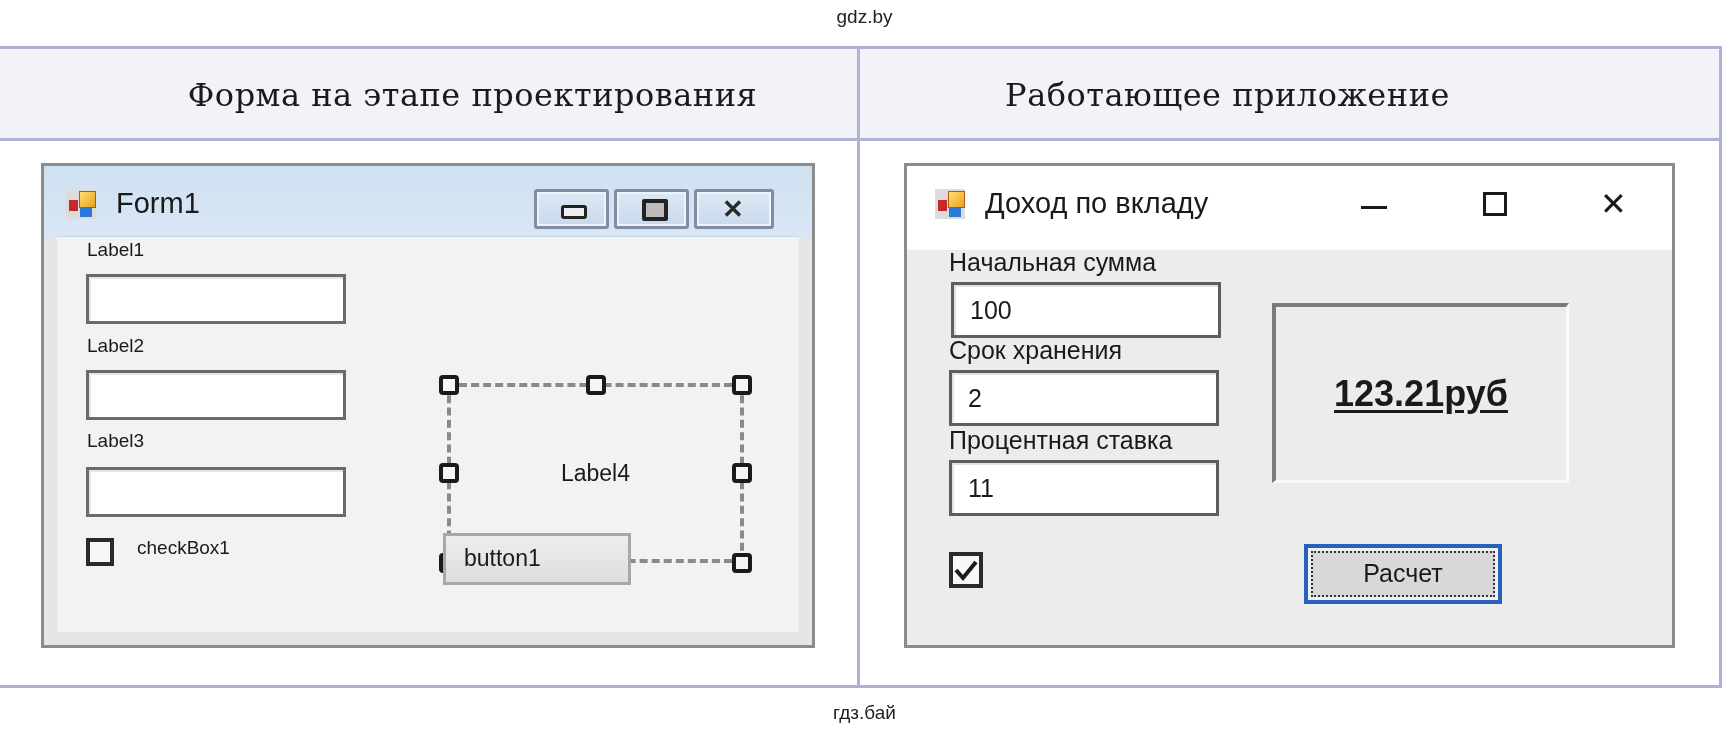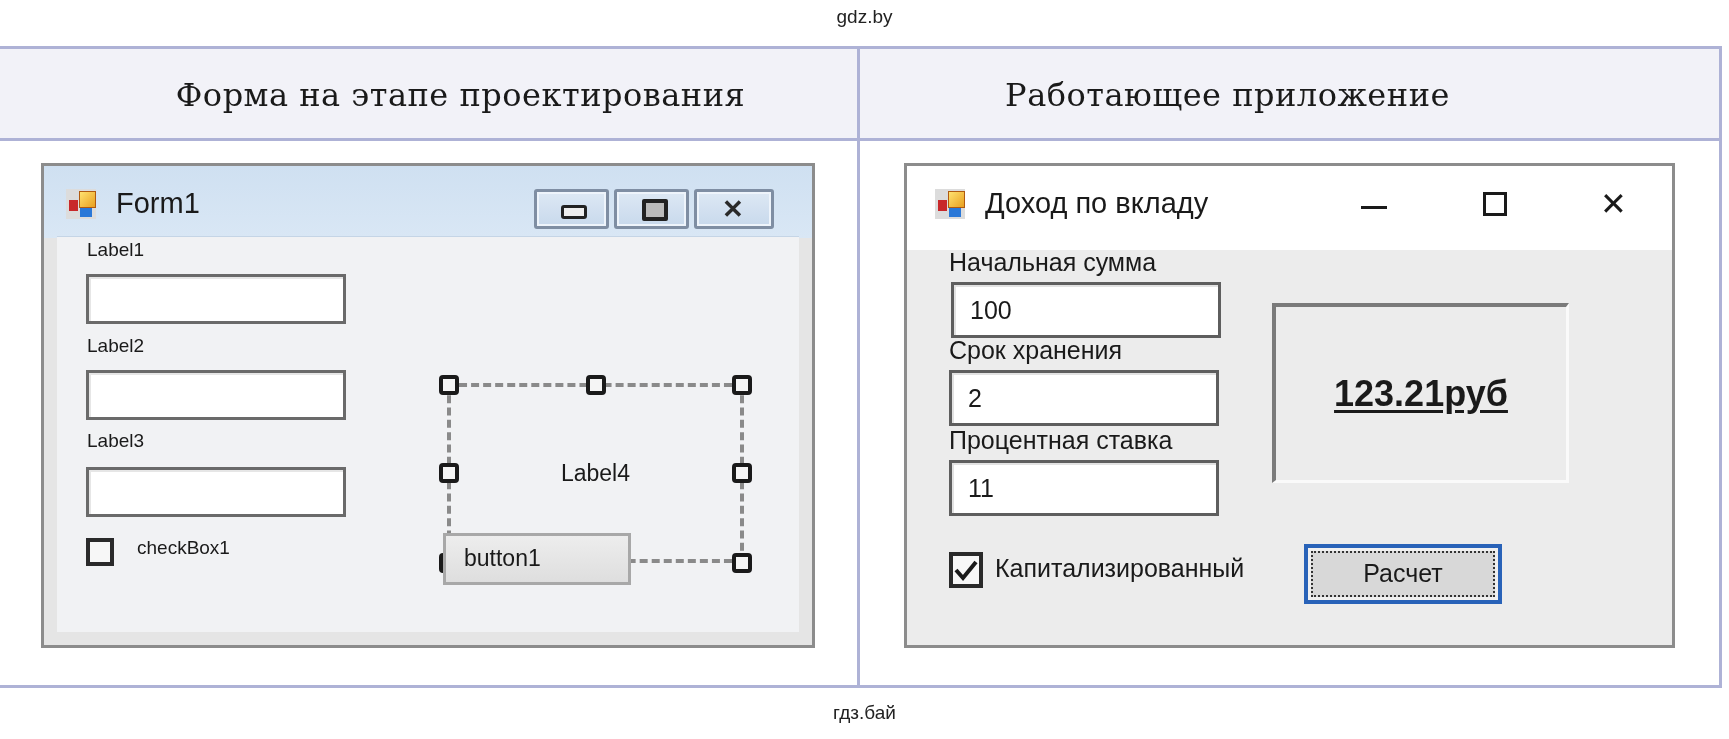--- a/index.html
+++ b/index.html
@@ -65,21 +65,21 @@
 <div class="wm-top">gdz.by</div>
 
 <div class="tbl"></div>
 <div class="hdr-bg"></div>
 <div class="hline" style="top:46px; width:1722px;"></div>
 <div class="hline" style="top:138px; width:1722px;"></div>
 <div class="hline" style="top:685px; width:1722px;"></div>
 <div class="vline" style="left:857px; top:46px; height:642px;"></div>
 <div class="vline" style="left:1719px; top:46px; height:642px;"></div>
 
-<div class="hdr-cell" style="left:0; width:865px;padding-left:28px;">Форма на этапе проектирования</div>
+<div class="hdr-cell" style="left:12px; width:865px;padding-left:28px;">Форма на этапе проектирования</div>
 <div class="hdr-cell" style="left:860px; width:735px;">Работающее приложение</div>
 
 <div class="win dwin">
   <div class="titlebar">
     <div class="icon-app" style="left:22px; top:23px;">
       <span style="left:0;top:0;width:30px;height:30px;background:#dcdcdc;"></span>
       <span style="left:13px;top:2px;width:15px;height:15px;background:linear-gradient(135deg,#ffe270,#e8a020);border:1px solid #b05a10;"></span>
       <span style="left:3px;top:11px;width:9px;height:11px;background:#c8282a;"></span>
       <span style="left:14px;top:19px;width:12px;height:9px;background:#2a78d8;"></span>
     </div>
@@ -149,18 +149,17 @@
 
     <div class="r-result" style="top:53px; left:365px;">
       <span>123.21руб</span>
     </div>
 
     <div class="r-check" style="left:42px; top:302px;">
       <svg width="26" height="28" viewBox="0 0 26 28" style="position:absolute;left:0;top:0;">
         <polyline points="3,14 10,22 23,6" fill="none" stroke="#1a1a1a" stroke-width="4"></polyline>
       </svg>
     </div>
-    <div class="r-label" style="left:88px; top:304px;">Капитализированный</div>
     <div class="r-button" style="left:397px; top:294px;">Расчет</div>
   </div>
 </div>
 
 <div class="wm-bottom">гдз.бай</div>
 
 </body></html>

